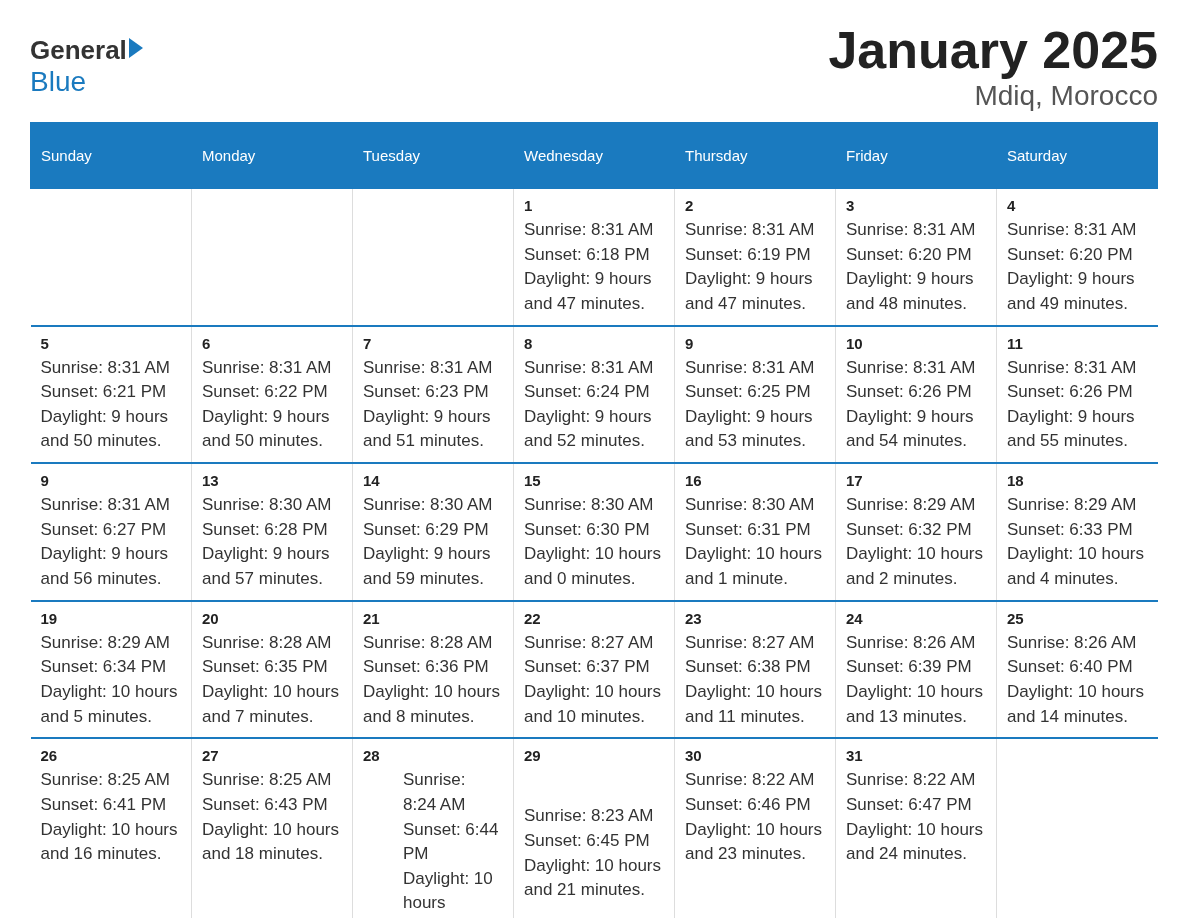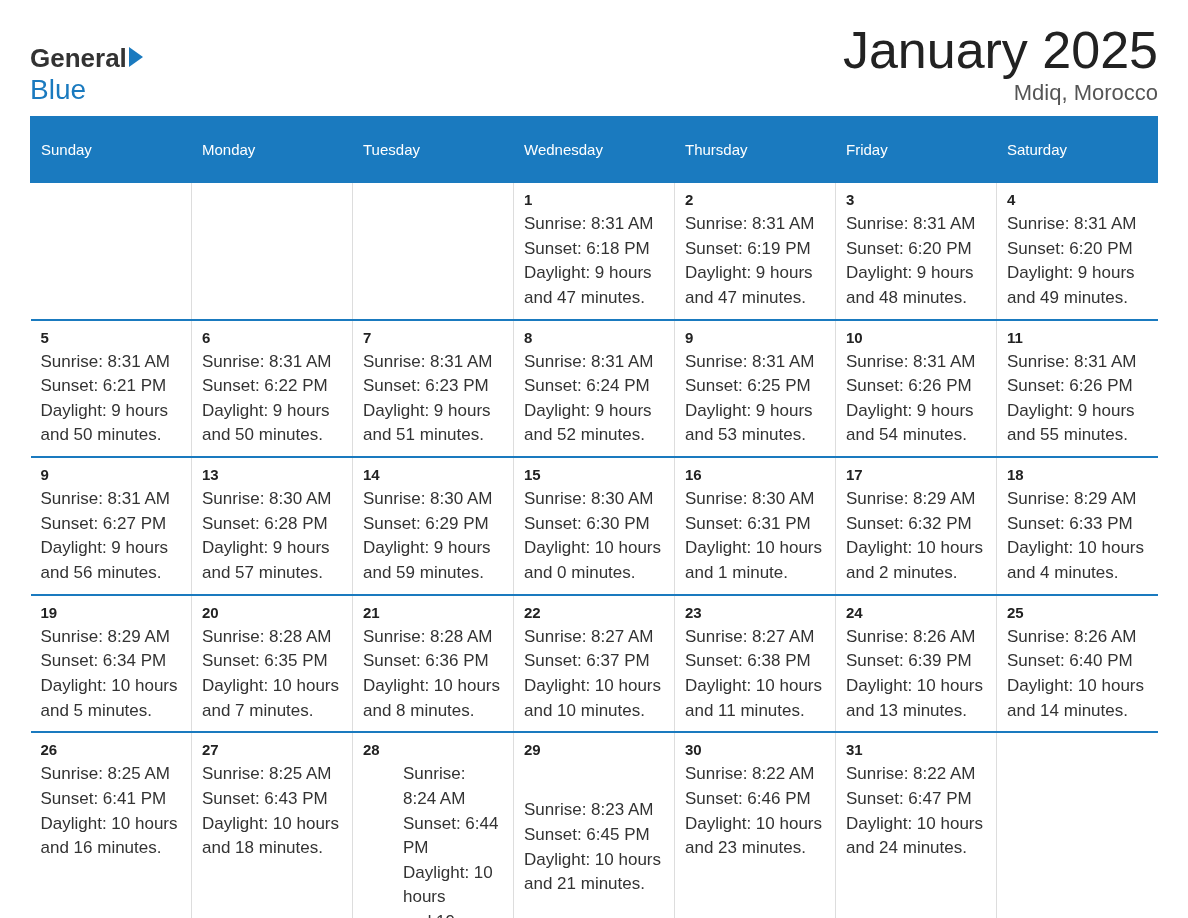--- a/index.html
+++ b/index.html
@@ -6,21 +6,21 @@
     body {
       font-family: Arial, sans-serif;
       background: #fff;
       width: 1188px;
       min-height: 918px;
       padding: 20px 30px;
     }
     .header {
       display: flex;
       justify-content: space-between;
-      align-items: flex-end;
+      align-items: center;
       margin-bottom: 10px;
       gap: 34px;
     }
     .logo-text {
       font-size: 26px;
       font-weight: bold;
       color: #333;
     }
     .logo-triangle {
       width: 0;
@@ -42,25 +42,25 @@
     .logo-blue-line {
       color: #1a7abf;
       font-size: 28px;
       font-weight: normal;
     }
     .title-block {
       text-align: right;
     }
     .calendar-title {
       font-size: 52px;
-      font-weight: normal;
+      font-weight: bold;
       color: #222;
     }
     .calendar-subtitle {
-      font-size: 22px;
+      font-size: 28px;
       color: #555;
     }
     table {
       width: 100%;
       border-collapse: collapse;
       table-layout: fixed;
     }
     thead tr th {
       background-color: #1a7abf;
       color: #fff;

